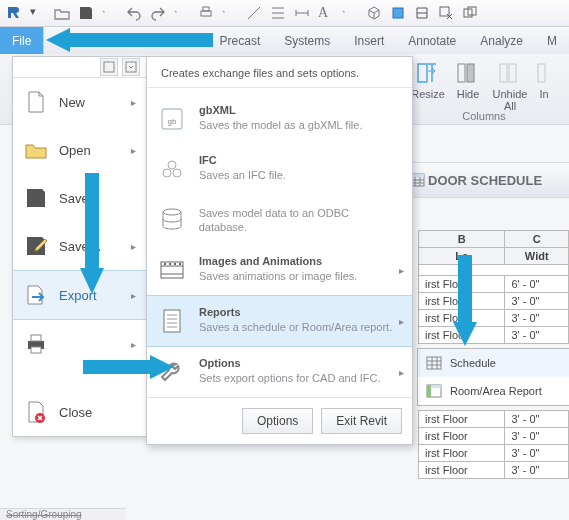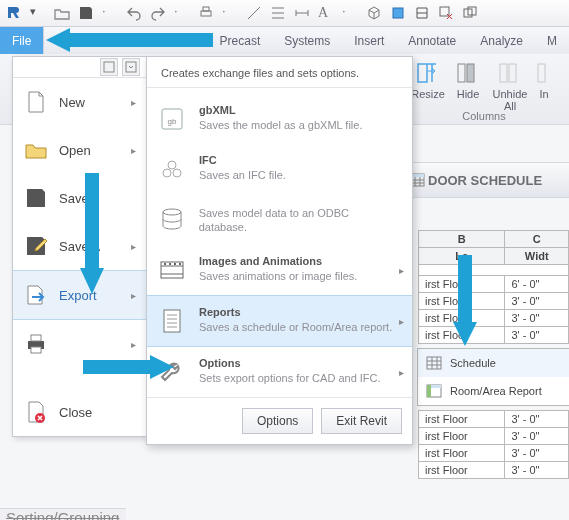--- a/index.html
+++ b/index.html
@@ -41,21 +41,21 @@
   .sm-item .d{color:#8f8f97;margin-top:2px;line-height:1.3}
   .sm-item .chev{position:absolute;right:8px;top:50%;transform:translateY(-50%);color:#8a8a8a;font-size:10px}
   .sm-item.clipped{opacity:.8;padding-top:4px;padding-bottom:6px}
   .sm-item.reports{background:#dfeefc;border-top:1px solid #b5d6f1;border-bottom:1px solid #b5d6f1}
   .sm-icon{width:30px;height:30px;display:flex;align-items:center;justify-content:center;color:#8f8f97}
   .submenu .footer{display:flex;justify-content:flex-end;gap:8px;padding:10px;border-top:1px solid #e4e4e9}
   .btn{background:linear-gradient(#fdfdfd,#eceef2);border:1px solid #c3c6ce;padding:5px 14px;font-size:12px;color:#444;cursor:pointer}
 
   .arrow-svg{position:absolute;pointer-events:none}
 
-  .bot-line{position:absolute;left:0;top:508px;width:120px;height:12px;background:#efeff4;border-top:1px solid #d6d8df;font-size:15px;color:#888;text-decoration:line-through;padding-left:6px}
+  .bot-line{position:absolute;left:0;top:508px;width:120px;height:12px;background:#efeff4;border-top:1px solid #d6d8df;font-size:10px;color:#888;text-decoration:line-through;padding-left:6px}
 </style>
 </head>
 <body>
 
 <div class="qat">
   <span class="qicon"><svg viewBox="0 0 16 16" width="16" height="16">
         <path fill="#2f6fb5" d="M2 2h8c2 0 3 1 3 3s-1 3-3 3l3 5h-3l-3-5H5v5H2z"></path>
       </svg></span>
   <span class="qicon">▾</span>
   <span class="qicon"><svg viewBox="0 0 16 16" width="16" height="16">

